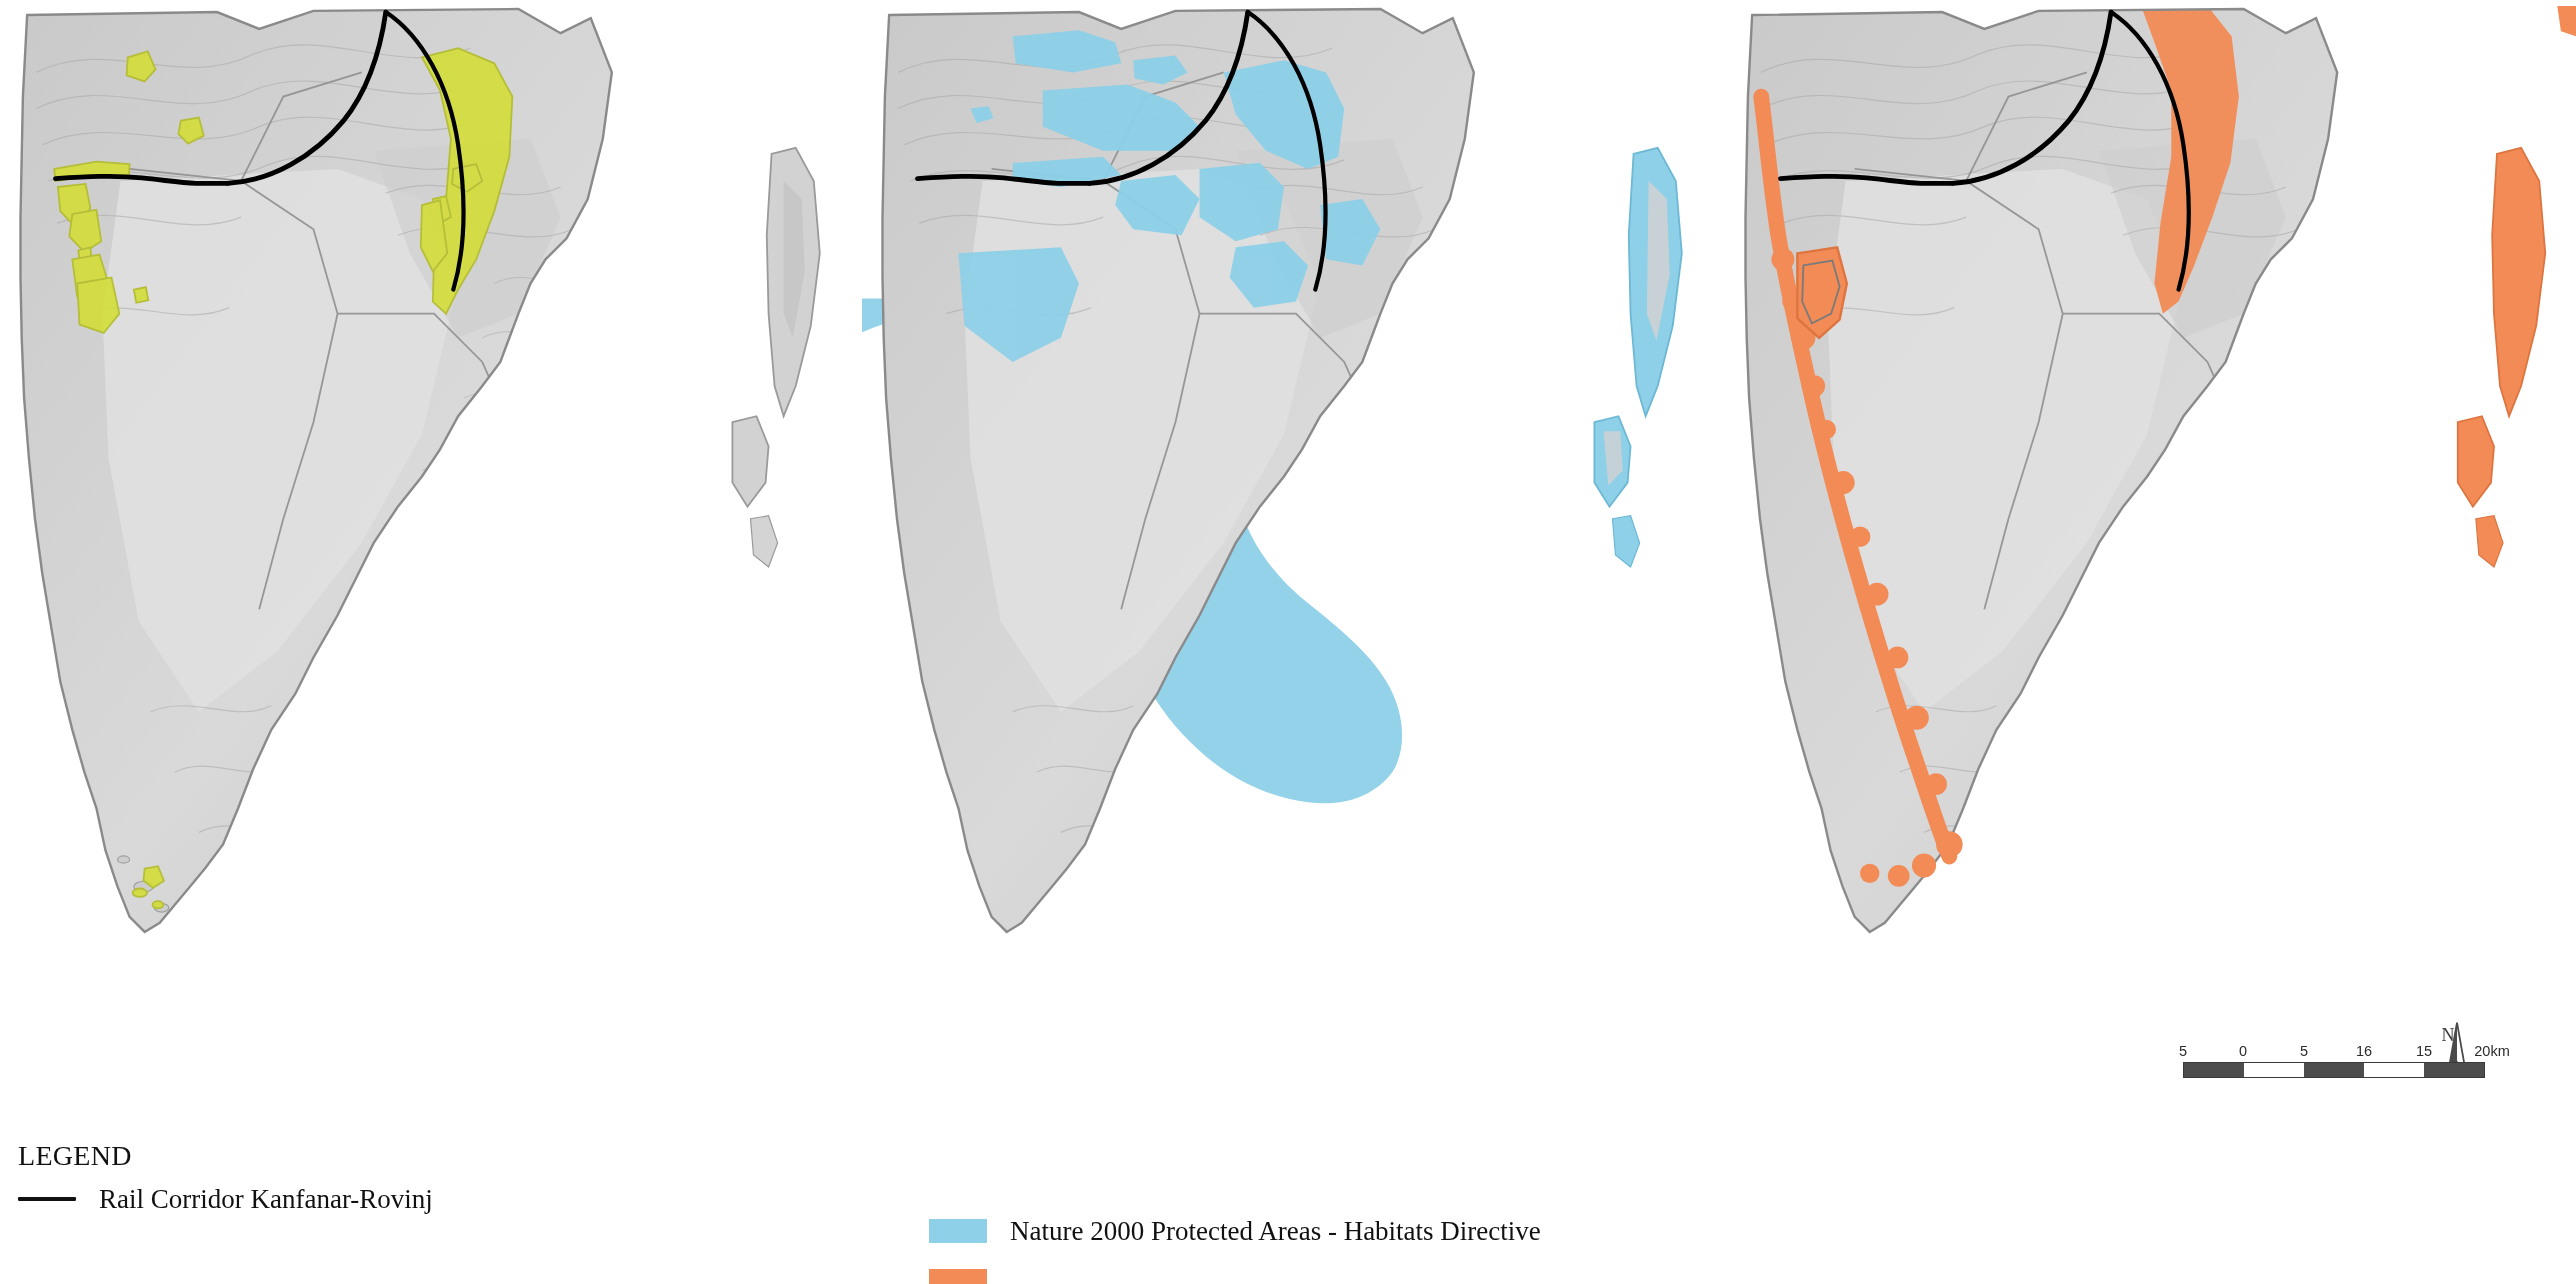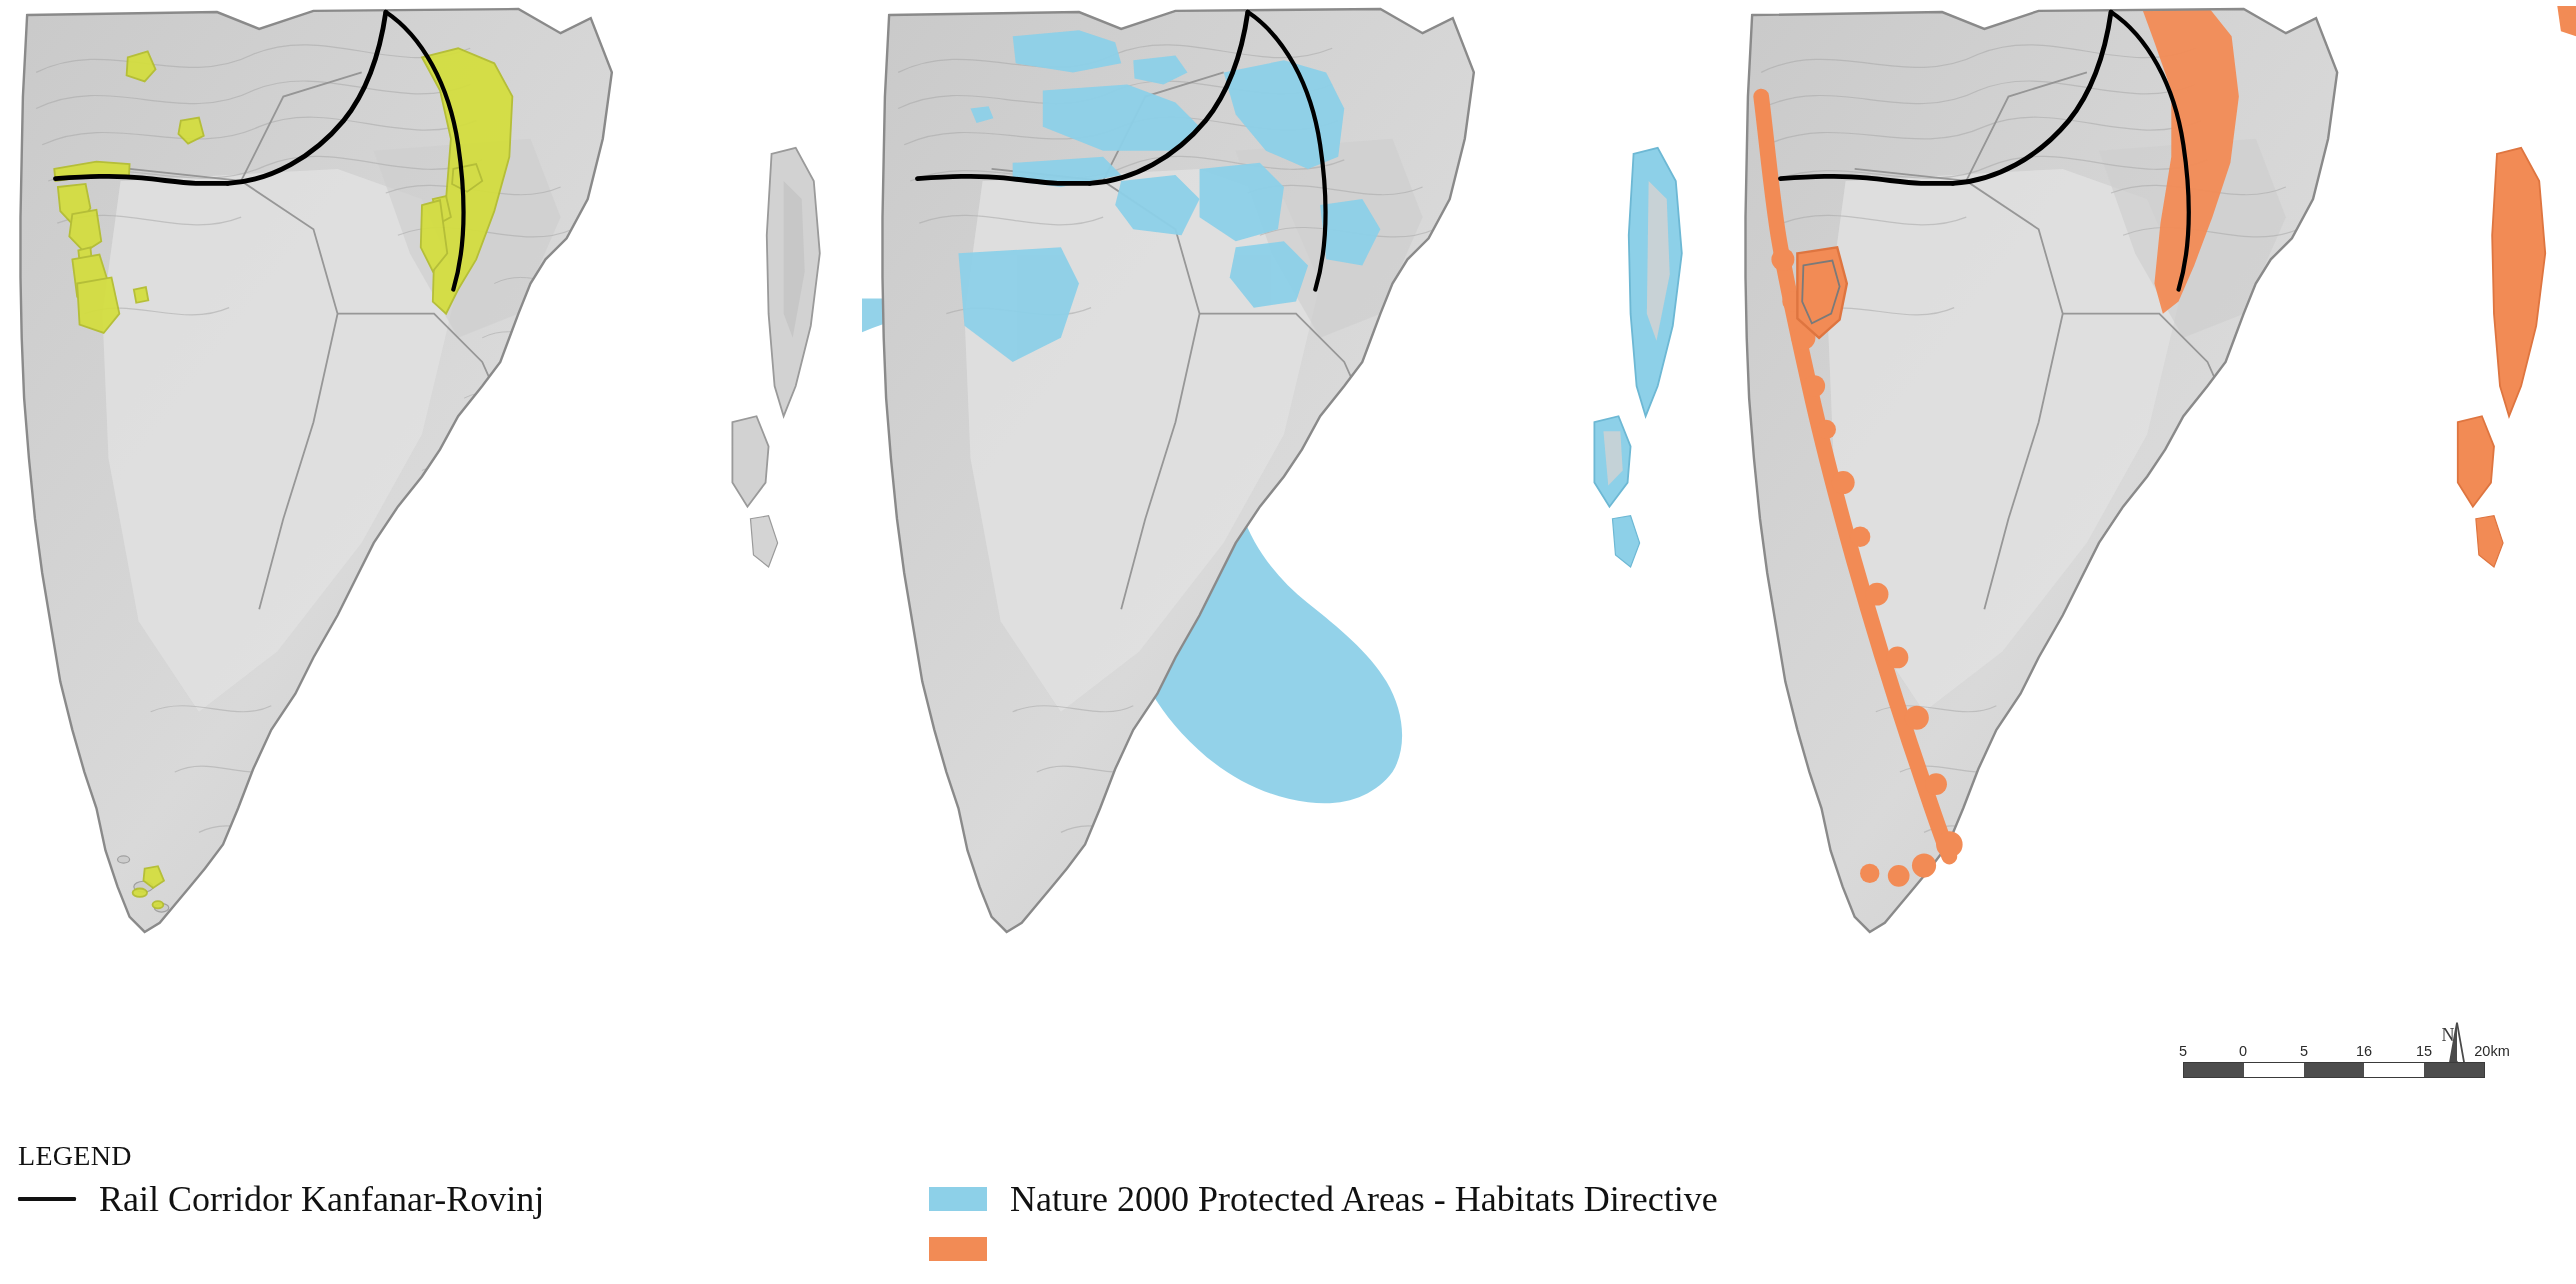--- a/index.html
+++ b/index.html
@@ -60,21 +60,21 @@
     letter-spacing: 0.3px;
     color: #111111;
   }
   .legend-row {
     position: absolute;
     display: flex;
     align-items: center;
     height: 36px;
   }
   .legend-col1 { left: 18px; }
-  .legend-col2 { left: 929px; }
+  .legend-col2 { left: 929px; margin-top: 32px; }
   .legend-r1 { top: 47px; }
   .legend-r2 { top: 97px; }
 
   .swatch {
     width: 58px;
     height: 24px;
     margin-right: 23px;
     flex: 0 0 auto;
   }
   .swatch-line {
@@ -88,21 +88,21 @@
     content: "";
     position: absolute;
     left: 0; right: 0;
     top: 50%;
     height: 4.2px;
     margin-top: -1.8px;
     background: #111111;
     border-radius: 1.2px;
   }
   .legend-label {
-    font-size: 36px;
+    font-size: 27px;
     color: #111111;
     white-space: nowrap;
   }
 
   
   .scalebar-wrap {
     position: absolute;
     left: 2226px;
     top: 1043px;
     width: 326px;

